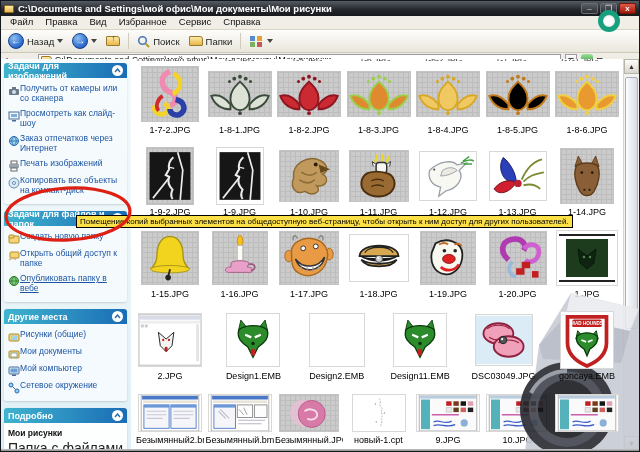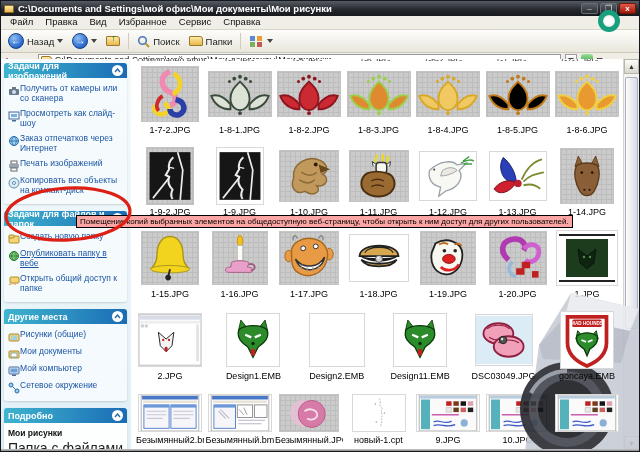--- a/index.html
+++ b/index.html
@@ -59,21 +59,21 @@
   .bg-grid{background-color:#cbcbcb;background-image:linear-gradient(#bdbdbd 1px,transparent 1px),linear-gradient(90deg,#bdbdbd 1px,transparent 1px);background-size:5px 5px;}
   .bg-white{background:#fff;border-color:#d8d8d8;}
   .tlabel2{font-size:9px;color:#000;margin-top:2px;white-space:nowrap;overflow:hidden;}
   .front{position:relative;z-index:7;}
   
   #vscroll{width:16px;background:#f3f2ee;border-left:1px solid #d8d5ca;display:flex;flex-direction:column;flex:0 0 auto;}
   .sbtn{height:15px;background:linear-gradient(#fdfdfb,#d8d5cc);border:1px solid #b8b5aa;font-size:7px;color:#333;text-align:center;line-height:13px;}
   #strack{flex:1;position:relative;}
   #sthumb{position:absolute;left:1px;right:1px;top:3px;height:252px;background:linear-gradient(90deg,#fdfdfd,#d8dbe8);border:1px solid #a8aec2;border-radius:2px;}
   
-  #tooltip{position:absolute;left:75px;top:214px;background:#fca5a5;border:1px solid #000;font-size:8px;color:#000;padding:1px 3px;white-space:nowrap;z-index:10;}
+  #tooltip{position:absolute;left:75px;top:214px;background:#fde047;border:1px solid #000;font-size:8px;color:#000;padding:1px 3px;white-space:nowrap;z-index:10;}
   #redellipse{position:absolute;left:0px;top:182px;z-index:11;pointer-events:none;}
   #ringlogo{position:absolute;left:597px;top:9px;width:22px;height:22px;border-radius:50%;border:5px solid #17a07e;background:#fff;z-index:3;box-shadow:inset 0 0 2px rgba(0,0,0,.3);}
   #watermark{position:absolute;right:0;bottom:0;width:130px;height:158px;z-index:6;pointer-events:none;}
   #botedge{position:absolute;left:0;right:0;bottom:0;height:2px;background:linear-gradient(#c8c8c8,#8a8a8a);z-index:12;}
 </style>
 </head>
 <body>
 
 <div id="win">
 
@@ -212,33 +212,33 @@
             </span>
           </div>
           <div class="panel-bd">
             <div class="task">
               <span class="ticon"><svg viewBox="0 0 12 12">
                   <rect x="1" y="3" width="10" height="7" rx="1" fill="#f5d576" stroke="#b08c2a"></rect>
                   <rect x="1" y="2" width="5" height="3" rx="1" fill="#f5d576" stroke="#b08c2a"></rect>
                 </svg></span>
               <span class="tlabel">Создать новую папку</span>
             </div>
+            <div class="task">
+              <span class="ticon"><svg viewBox="0 0 12 12">
+                  <rect x="2" y="2" width="9" height="6" rx="1" fill="#f5d576" stroke="#b08c2a"></rect>
+                  <path d="M1 10 C3 8 6 8 8 9.5" stroke="#d8b080" stroke-width="1.6" fill="none"></path>
+                </svg></span>
+              <span class="tlabel">Открыть общий доступ к папке</span>
+            </div>
             <div class="task hot">
               <span class="ticon"><svg viewBox="0 0 12 12">
                   <circle cx="6" cy="6" r="4.5" fill="#7ec87e" stroke="#2a7a2a"></circle>
                   <path d="M1.5 6 H10.5 M6 1.5 C3 4 3 8 6 10.5 C9 8 9 4 6 1.5" fill="none" stroke="#2a7a2a" stroke-width=".8"></path>
                 </svg></span>
               <span class="tlabel">Опубликовать папку в вебе</span>
-            </div>
-            <div class="task">
-              <span class="ticon"><svg viewBox="0 0 12 12">
-                  <rect x="2" y="2" width="9" height="6" rx="1" fill="#f5d576" stroke="#b08c2a"></rect>
-                  <path d="M1 10 C3 8 6 8 8 9.5" stroke="#d8b080" stroke-width="1.6" fill="none"></path>
-                </svg></span>
-              <span class="tlabel">Открыть общий доступ к папке</span>
             </div>
           </div>
         </div>
         <div class="panel">
           <div class="panel-hd">
             <span>Другие места</span>
             <span class="chev">
               <svg width="7" height="5" viewBox="0 0 7 5">
                 <polyline points="1,4 3.5,1 6,4" fill="none" stroke="#2a6aa8" stroke-width="1.4"></polyline>
               </svg>

